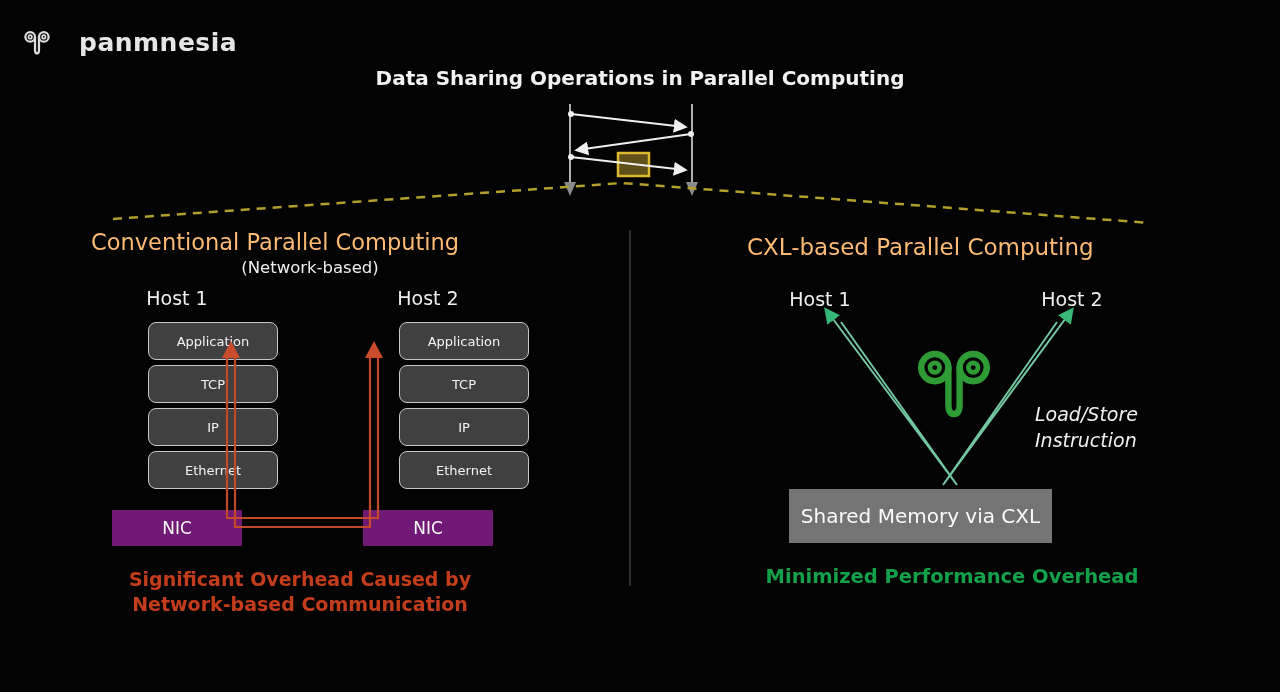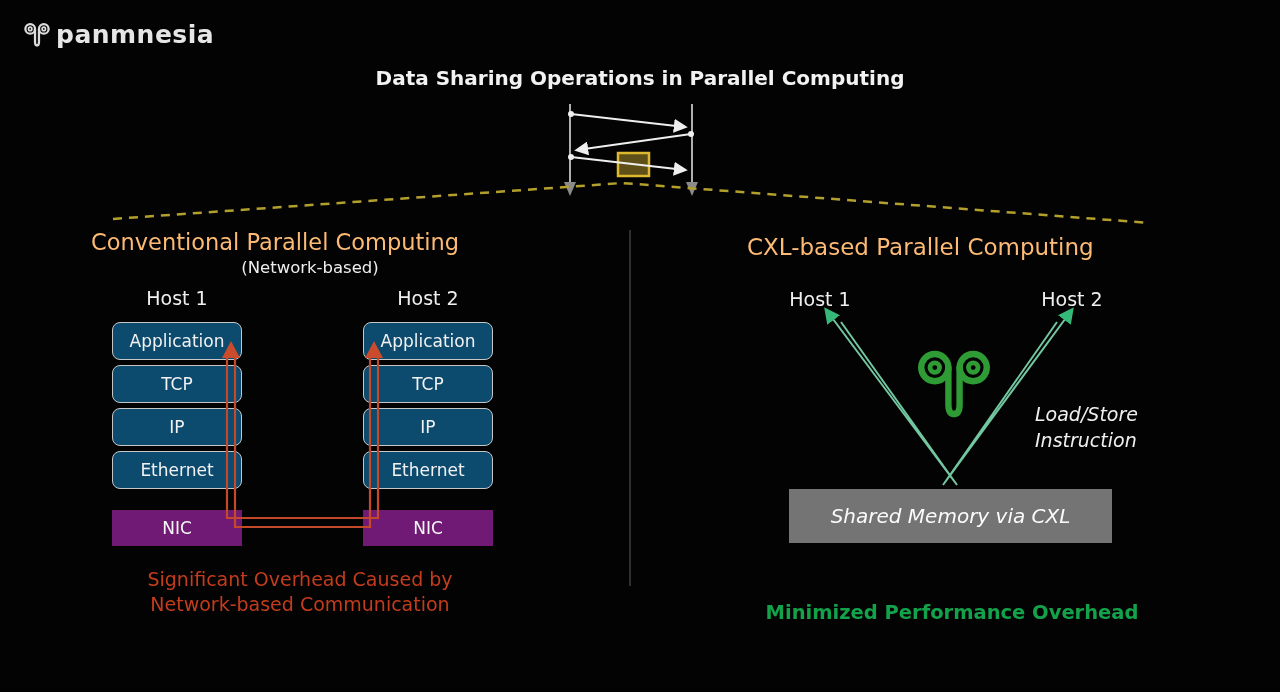--- a/index.html
+++ b/index.html
@@ -4,49 +4,49 @@
 <style>
   html,body{margin:0;padding:0;background:#000;}
   #slide{
     position:relative;width:1280px;height:692px;overflow:hidden;
     background:#030303;
     font-family:"DejaVu Sans","Liberation Sans",sans-serif;
     color:#f0f0f0;
   }
   .abs{position:absolute;}
   
-  #brand{left:20px;top:18px;display:flex;align-items:center;gap:2px;}
+  #brand{left:20px;top:26px;display:flex;align-items:center;gap:25px;}
   #brand .brand-text{font-size:25px;font-weight:bold;color:#e6e6e6;letter-spacing:.5px;}
   
   #top-title{left:340px;top:66px;width:600px;text-align:center;font-size:20px;font-weight:600;color:#f2f2f2;}
   
   .panel-title{font-weight:normal;text-align:left;color:#fdba74;}
   #left-title{left:91px;top:229px;width:420px;font-size:22.5px;}
   #left-subtitle{left:100px;top:258px;width:420px;text-align:center;font-size:16.5px;color:#eeeeee;}
   #right-title{left:747px;top:234px;width:430px;font-size:23px;}
   .host-label{font-size:19px;text-align:center;color:#efefef;}
   
   .layer-box{
     position:absolute;width:130px;height:38px;box-sizing:border-box;
-    border:1.5px solid #c7c7c7;border-radius:8px;background:#0c4a6e;
+    border:1.5px solid #c7c7c7;border-radius:8px;background:#404040;
     display:flex;align-items:center;justify-content:center;
-    font-size:17px;color:#f2f2f2;
+    font-size:13px;color:#f2f2f2;margin-left:36px;
   }
   .nic-box{
     position:absolute;width:130px;height:36px;background:#701a75;border:none;border-radius:0;
     display:flex;align-items:center;justify-content:center;font-size:17px;color:#f7f7f7;
   }
   
-  #left-caption{left:95px;top:567px;width:410px;text-align:center;font-weight:normal;font-size:19px;line-height:25px;color:#c33c1c;}
-  #right-caption{left:737px;top:565px;width:430px;text-align:center;font-weight:bold;font-size:19.5px;color:#13a14a;margin-top:36px;}
+  #left-caption{left:95px;top:567px;width:410px;text-align:center;font-weight:bold;font-size:19px;line-height:25px;color:#c33c1c;}
+  #right-caption{left:737px;top:565px;width:430px;text-align:center;font-weight:bold;font-size:19.5px;color:#13a14a;}
   
   #loadstore{left:1035px;top:401px;font-size:19px;line-height:26px;color:#f0f0f0;font-style:italic;}
   #memory-box{
-    left:789px;top:489px;width:323px;height:54px;background:#747474;
-    display:flex;align-items:center;justify-content:center;font-size:20px;color:#fbfbfb;font-style:italic;
+    left:789px;top:489px;width:263px;height:54px;background:#747474;
+    display:flex;align-items:center;justify-content:center;font-size:20px;color:#fbfbfb;
   }
   #divider{left:629px;top:230px;width:2px;height:356px;background:#2f2f2f;}
   svg{display:block;overflow:visible;}
 </style>
 </head>
 <body>
 
 <div id="slide">
 
   <div class="abs" id="brand">

